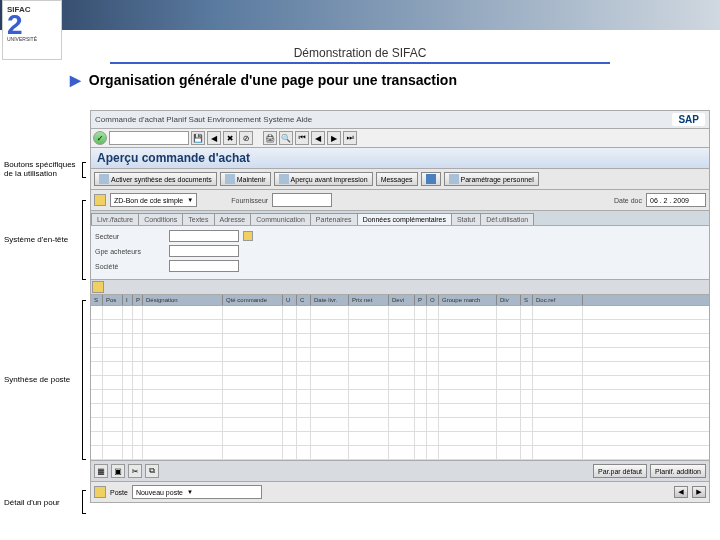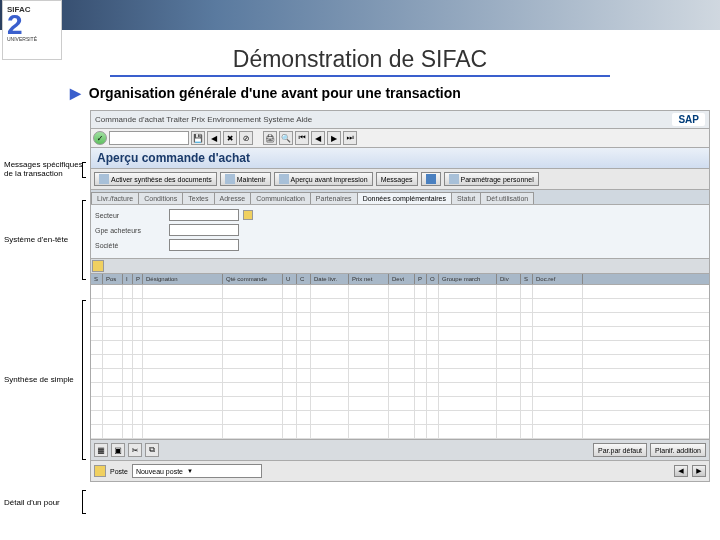--- a/index.html
+++ b/index.html
@@ -5,21 +5,21 @@
   * { box-sizing: border-box; margin: 0; padding: 0; }
   body { width: 720px; height: 540px; font-family: Arial, sans-serif; font-size: 9px; background: #fff; position: relative; }
   
   .header-strip { height: 30px; background: linear-gradient(to right, #2a3f5f 0%, #5a7a9f 30%, #d0d8e0 100%); position: relative; }
   .logo-box { position: absolute; top: 0; left: 2px; width: 60px; height: 60px; background: #fff; border: 1px solid #ccc; padding: 4px; }
   .logo-box .rennes { font-size: 8px; font-weight: bold; color: #333; }
   .logo-box .two { font-size: 28px; font-weight: bold; color: #3a5fcd; line-height: 22px; }
   .logo-box .univ { font-size: 5px; color: #333; }
   
   .title-block { text-align: center; margin-top: 10px; margin-bottom: 8px; }
-  .title-main { font-size: 23px; color: #333; margin-top: 16px; }
+  .title-main { font-size: 12px; color: #333; margin-top: 16px; }
   .title-underline { width: 500px; height: 2px; background: #3a5fcd; margin: 2px auto 6px; }
   .subtitle { font-size: 14px; font-weight: bold; color: #000; margin-left: 70px; text-align: left; }
   .bullet-arrow { color: #3a5fcd; margin-right: 8px; font-size: 14px; }
   
   .sap-panel { position: absolute; top: 110px; left: 90px; width: 620px; height: 420px; font-size: 8px; }
   
   .annotation { position: absolute; font-size: 8px; color: #000; text-align: left; }
   .brace { position: absolute; border-left: 1px solid #000; border-top: 1px solid #000; border-bottom: 1px solid #000; width: 4px; }
   
   .menu-bar { background: #e8ecf0; border: 1px solid #aaa; padding: 2px 4px; color: #444; font-size: 8px; display: flex; justify-content: space-between; align-items: center; }
@@ -70,39 +70,39 @@
   <div class="rennes">SIFAC</div>
   <div class="two">2</div>
   <div class="univ">UNIVERSITÉ</div>
 </div>
 
 <div class="title-block">
   <div class="title-main">Démonstration de SIFAC</div>
   <div class="title-underline"></div>
 </div>
 <div class="subtitle">
-  <span class="bullet-arrow">▶</span><span>Organisation générale d'une avant pour une transaction</span>
+  <span class="bullet-arrow">▶</span><span>Organisation générale d'une page pour une transaction</span>
 </div>
 
-<div class="annotation" style="top:160px; left:4px; width:80px;">Messages spécifiques de la transaction</div>
+<div class="annotation" style="top:160px; left:4px; width:80px;">Boutons spécifiques de la utilisation</div>
 <div class="brace" style="top:162px; left:82px; height:16px;"></div>
 
 <div class="annotation" style="top:235px; left:4px; width:80px;">Système d'en-tête</div>
 <div class="brace" style="top:200px; left:82px; height:80px;"></div>
 
-<div class="annotation" style="top:375px; left:4px; width:80px;">Synthèse de simple</div>
+<div class="annotation" style="top:375px; left:4px; width:80px;">Synthèse de poste</div>
 <div class="brace" style="top:300px; left:82px; height:160px;"></div>
 
 <div class="annotation" style="top:498px; left:4px; width:80px;">Détail d'un pour</div>
 <div class="brace" style="top:490px; left:82px; height:24px;"></div>
 
 <div class="sap-panel">
 
   <div class="menu-bar">
-    <span>Commande d'achat  Traiter  Prix  Environnement  Système  Aide</span>
+    <span>Commande d'achat  Planif  Saut  Environnement  Système  Aide</span>
     <span class="sap-logo">SAP</span>
   </div>
 
   <div class="toolbar1">
     <span class="tb-btn tb-green">✓</span>
     <input class="tb-input" style="">
     <span class="tb-btn">💾</span>
     <span class="tb-btn">◀</span>
     <span class="tb-btn">✖</span>
     <span class="tb-btn">⊘</span>
@@ -135,20 +135,31 @@
       </span>
     <span class="sap-btn">
         <span class="icn" style="background:#4a80c0"></span>
       </span>
     <span class="sap-btn">
         <span class="icn"></span>
         <span>Paramétrage personnel</span>
       </span>
   </div>
 
+  <div class="doc-type-row">
+    <span class="expand-icon"></span>
+    <span class="dropdown">
+        <span>ZD-Bon de cde simple</span>
+        <span class="dd-arrow">▼</span>
+      </span>
+    <span style="font-size:7px;color:#444;margin-left:30px">Fournisseur</span>
+    <input class="field-input" style="width: 60px;">
+    <span style="font-size:7px;color:#444;margin-left:auto">Date doc</span>
+    <input class="field-input" style="width: 60px;" value="06 . 2 . 2009">
+  </div>
 
   <div class="tabs-row" id="tabs-row">
       <span class="tab">Livr./facture</span>
       <span class="tab">Conditions</span>
       <span class="tab">Textes</span>
       <span class="tab">Adresse</span>
       <span class="tab">Communication</span>
       <span class="tab">Partenaires</span>
       <span class="tab active">Données complémentaires</span>
       <span class="tab">Statut</span>

